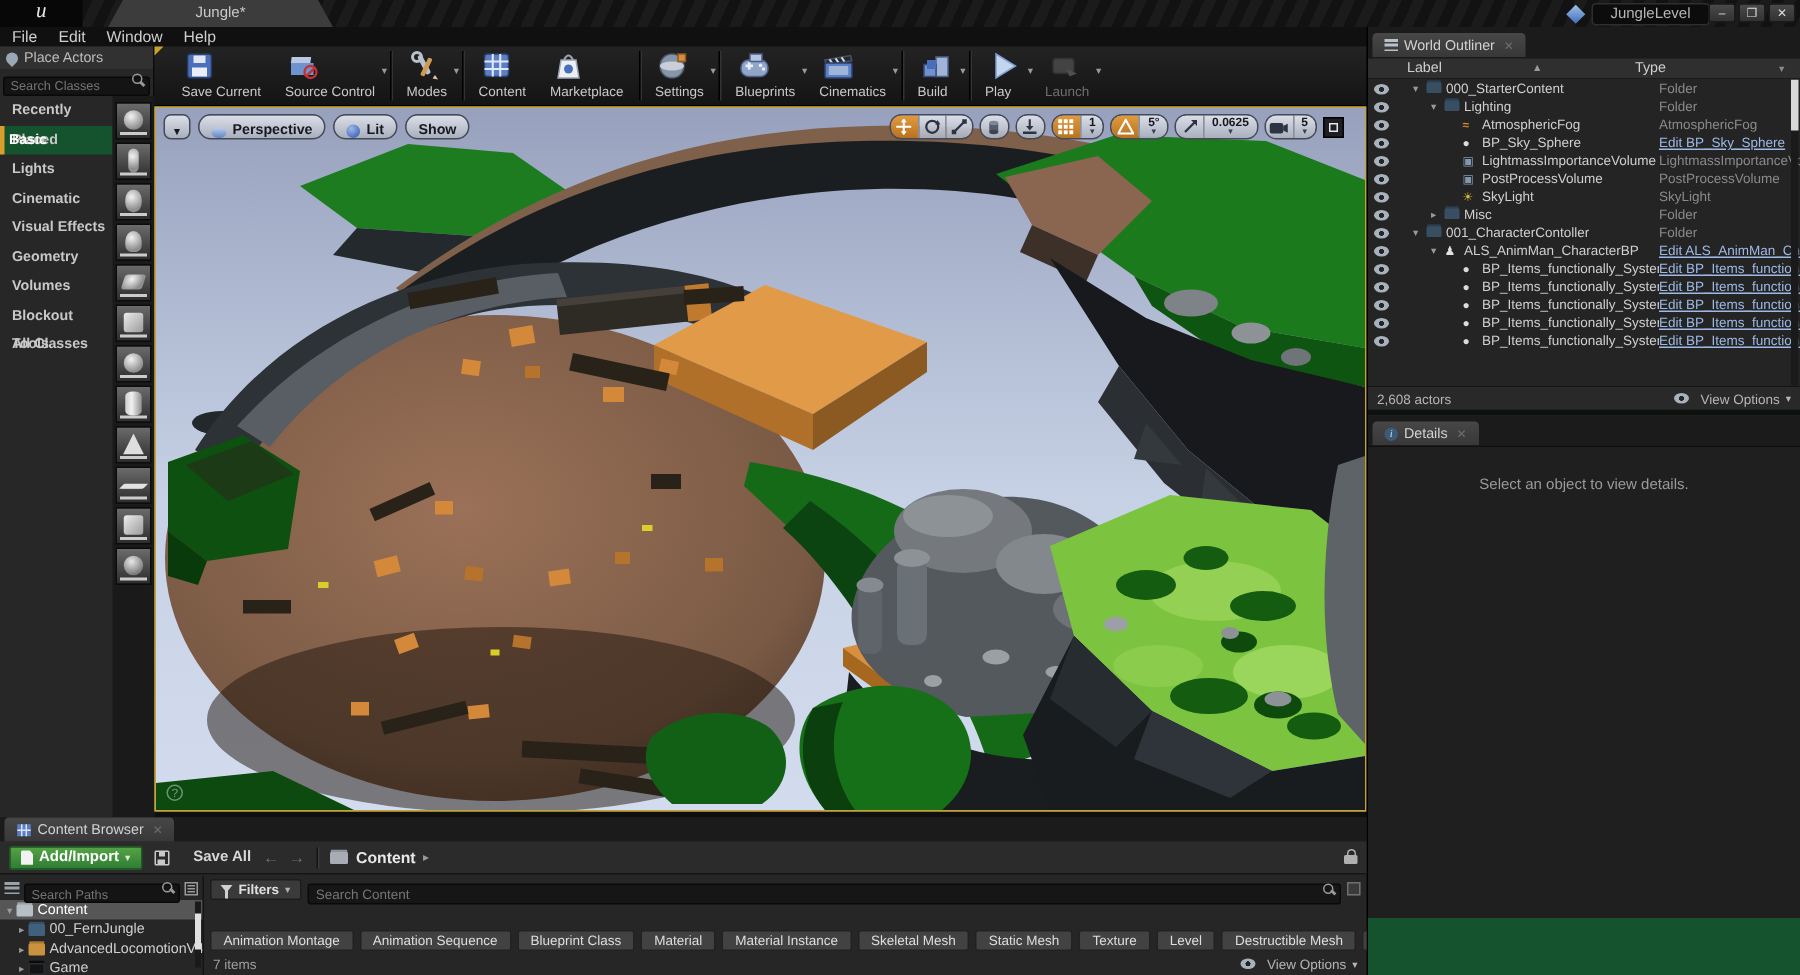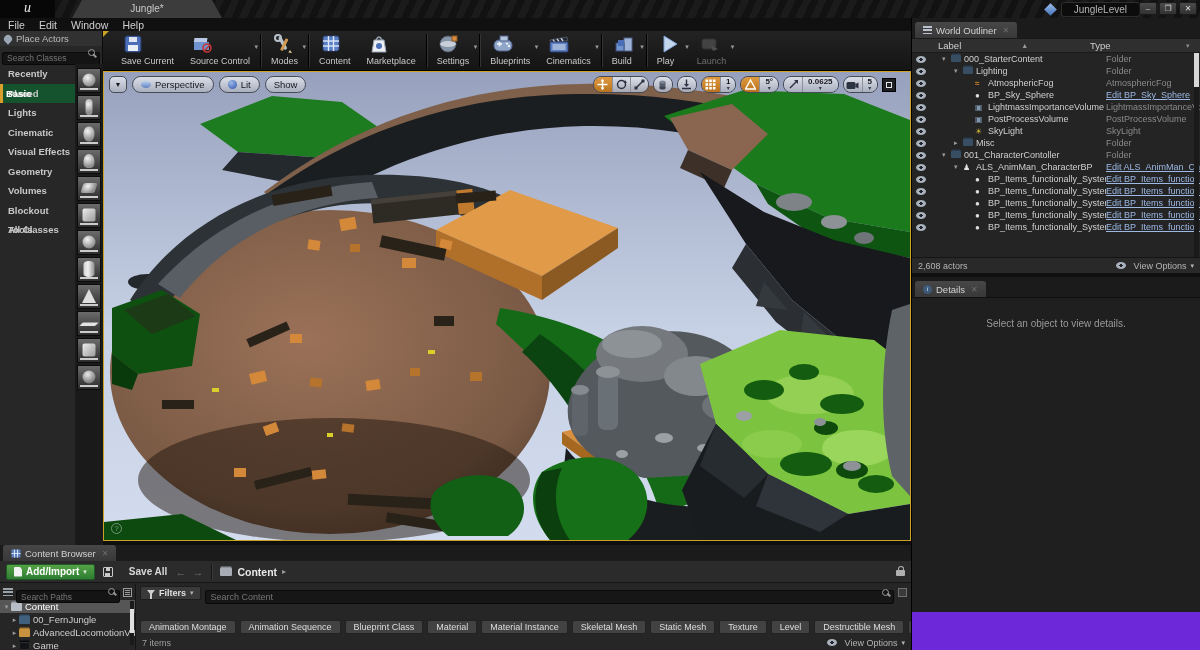--- a/index.html
+++ b/index.html
@@ -70,40 +70,40 @@
   .tb-btn.disabled .tlabel{color:#6f6f6f;}
   .tb-btn.disabled svg{opacity:.4;filter:grayscale(1);}
   .tb-caret{position:absolute;right:0px;top:12px;font-size:7px;color:#9a9a9a;}
   .tb-sep{width:1px;background:#000;margin:3px 2px;box-shadow:1px 0 0 #333;}
 
   
   .viewport{position:absolute;left:103px;top:71px;width:808px;height:470px;border:1px solid #caa228;background:#aab4cc;}
   .scene{position:absolute;inset:0;width:100%;height:100%;}
   .vp-top{position:absolute;left:5px;top:4px;display:flex;gap:5px;align-items:center;}
   .vp-btn{height:17px;background:linear-gradient(rgba(222,226,234,.95),rgba(170,176,190,.92));
-    border:1px solid #454a55;border-radius:9px;display:flex;align-items:center;gap:4px;
-    padding:0 8px;font-size:9.5px;color:#16181d;font-weight:400;}
+    border:1px solid #454a55;border-radius:9px;display:flex;align-items:flex-end;gap:4px;
+    padding:0 8px;font-size:9.5px;color:#16181d;font-weight:700;}
   .vp-btn.sq{width:18px;padding:0;justify-content:center;border-radius:5px;}
   .vp-blob{width:10px;height:7px;border-radius:50%;background:linear-gradient(#bcd0ee,#5f82c0);}
   .vp-orb{width:9px;height:9px;border-radius:50%;background:radial-gradient(circle at 35% 30%,#9db9ea,#2d51a8);}
   .vp-right{position:absolute;right:14px;top:4px;display:flex;gap:4px;align-items:center;}
   .vgroup{display:flex;border:1px solid #454a55;border-radius:8px;overflow:hidden;height:17px;}
   .vbtn{width:18px;height:100%;background:linear-gradient(rgba(222,226,234,.95),rgba(170,176,190,.92));
     display:flex;flex-direction:column;align-items:center;justify-content:center;border-left:1px solid #8b909b;}
   .vgroup .vbtn:first-child{border-left:none;}
   .vbtn.orange{background:linear-gradient(#e09a3e,#b9731f);}
   .vbtn.val{width:auto;padding:0 5px;font-size:8px;font-weight:700;color:#16181d;line-height:8px;}
   .vbtn.val .vcaret{font-size:6px;line-height:5px;color:#3a3f4a;}
   .vmax{width:14px;height:14px;background:#1d1f24;border:1px solid #000;display:flex;align-items:center;justify-content:center;}
   .vmax span{width:6px;height:6px;border:1px solid #e8e8e8;display:block;}
   .vp-help{position:absolute;left:7px;bottom:6px;width:11px;height:11px;border:1px solid rgba(190,205,195,.55);
     border-radius:50%;color:rgba(190,205,195,.6);font-size:8px;line-height:10px;text-align:center;}
 
   
-  .right-panel{position:absolute;left:912px;top:18px;width:288px;height:632px;background:#6d28d9;}
+  .right-panel{position:absolute;left:912px;top:18px;width:288px;height:632px;background:#14532d;}
   .tabstrip{height:20px;background:#1b1b1b;display:flex;align-items:flex-end;}
   .tab{height:16px;background:linear-gradient(#474747,#383838);border-radius:3px 3px 0 0;margin-left:3px;
     display:flex;align-items:center;gap:4px;padding:0 8px;font-size:9.5px;color:#d2d2d2;}
   .tab .tclose{color:#6e6e6e;font-size:8px;margin-left:2px;}
   .wo-tab-icon{width:9px;height:8px;display:flex;flex-direction:column;justify-content:space-between;}
   .wo-tab-icon i{height:1.5px;background:#b9c2cc;display:block;}
   .info-icon{width:9px;height:9px;border-radius:50%;background:#3d5a78;color:#cfe0f0;font-size:7px;
     line-height:9px;text-align:center;font-style:italic;font-family:"Liberation Serif",serif;}
   .wo-search{height:18px;display:flex;align-items:center;padding:2px 3px;gap:3px;}
   .wo-search .sbox{flex:1;position:relative;height:14px;}

